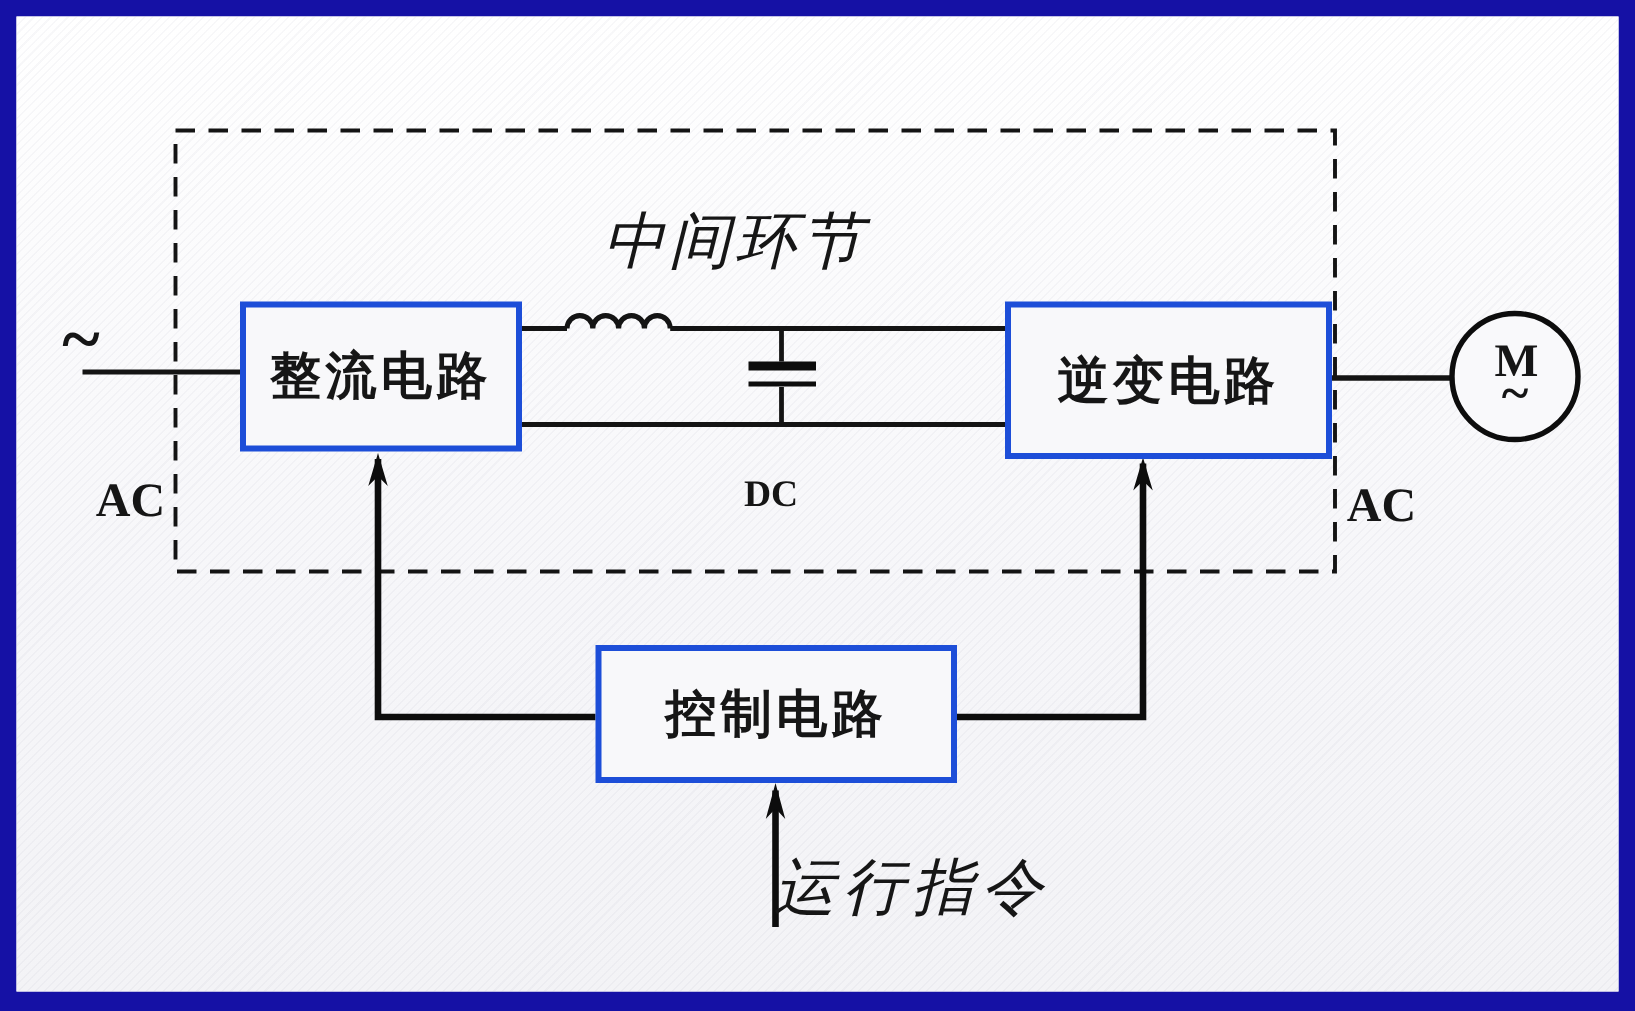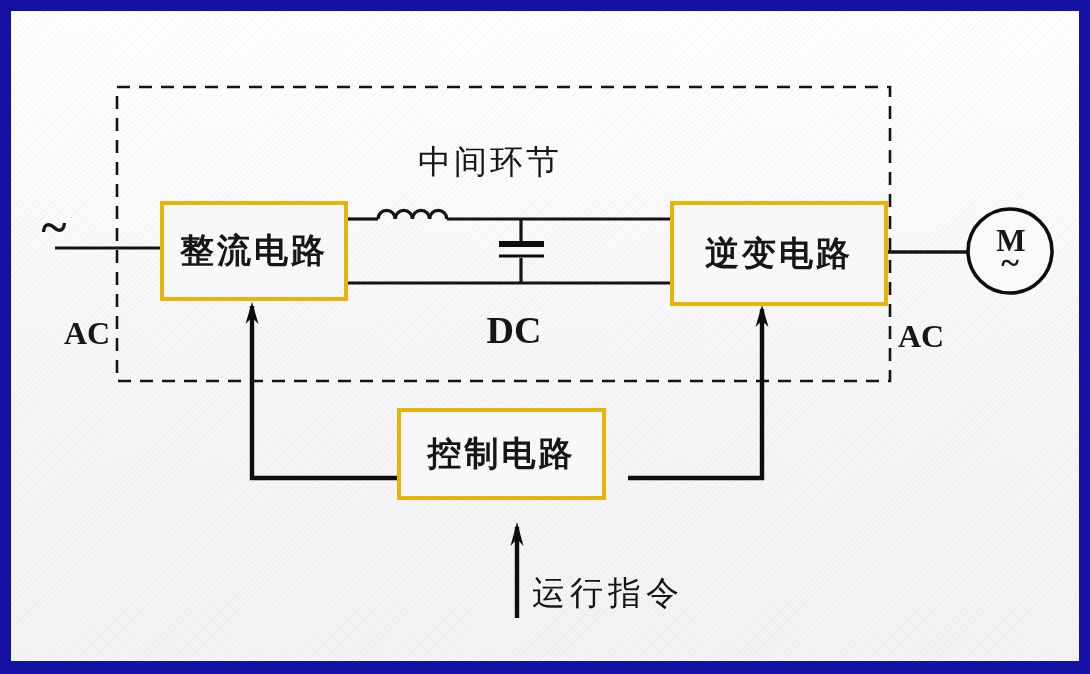--- a/index.html
+++ b/index.html
@@ -11,30 +11,30 @@
   }
   #canvas {
     position:absolute; left:11px; top:11px; width:1068px; height:650px;
     background:#f9f9fb;
     background-image:
       repeating-linear-gradient(135deg, rgba(110,110,140,0.05) 0 1px, transparent 1px 4px),
       linear-gradient(180deg,#ffffff 0%, #f6f6f9 60%, #f3f3f6 100%);
   }
   svg.linework { position:absolute; left:0; top:0; }
   .block {
-    position:absolute; border:4px solid #eab308; background:#f8f8fa;
+    position:absolute; border:4px solid #1d4ed8; background:#f8f8fa;
     display:flex; align-items:center; justify-content:center;
     font-size:34px; font-weight:600; color:#161616; letter-spacing:3px;
     font-family:"Liberation Sans", sans-serif;
   }
   .lbl {
     position:absolute; transform:translate(-50%,-50%);
     color:#161616; white-space:nowrap; line-height:1;
   }
-  .cjk { font-size:33px; font-weight:500; letter-spacing:3px; font-family:"Liberation Sans", sans-serif; }
+  .cjk { font-size:41px; font-weight:500; letter-spacing:3px; font-family:"Liberation Sans", sans-serif;font-style:italic; }
   .serif { font-family:"Liberation Serif", serif; font-weight:600; }
 </style>
 </head>
 <body>
 
 <div id="page">
   <div id="canvas"></div>
 
   <svg class="linework" width="1090" height="674" viewBox="0 0 1090 674">
 
@@ -66,25 +66,25 @@
     <path d="M517 618 V527" stroke="#0d0d0d" stroke-width="4.4" fill="none"></path>
     <path d="M517 522 L510.5 546 L517 539 L523.5 546 Z" fill="#0d0d0d"></path>
   </svg>
 
   <div class="block" style="left:160px; top:201px; width:188px; height:100px;">
     <span>整流电路</span>
   </div>
   <div class="block" style="left:670px; top:201px; width:218px; height:105px;">
     <span>逆变电路</span>
   </div>
-  <div class="block" style="left:397px; top:408px; width:209px; height:92px;">
+  <div class="block" style="left:397px; top:430px; width:241px; height:92px;">
     <span>控制电路</span>
   </div>
 
   <div class="lbl cjk" style="left:490px; top:161px;">中间环节</div>
   <div class="lbl serif" style="left:54px; top:227px; font-size:48px;">~</div>
   <div class="lbl serif" style="left:87px; top:333px; font-size:32px;">AC</div>
-  <div class="lbl serif" style="left:514px; top:330px; font-size:38px;">DC</div>
+  <div class="lbl serif" style="left:514px; top:330px; font-size:25px;">DC</div>
   <div class="lbl serif" style="left:921px; top:336px; font-size:32px;">AC</div>
   <div class="lbl cjk" style="left:608px; top:592px; letter-spacing:5px;text-align:center;">运行指令</div>
   <div class="lbl serif" style="left:1011px; top:240px; font-size:31px; font-weight:700;">M</div>
   <div class="lbl serif" style="left:1010px; top:263px; font-size:34px;">~</div>
 </div>
 
 </body></html>

